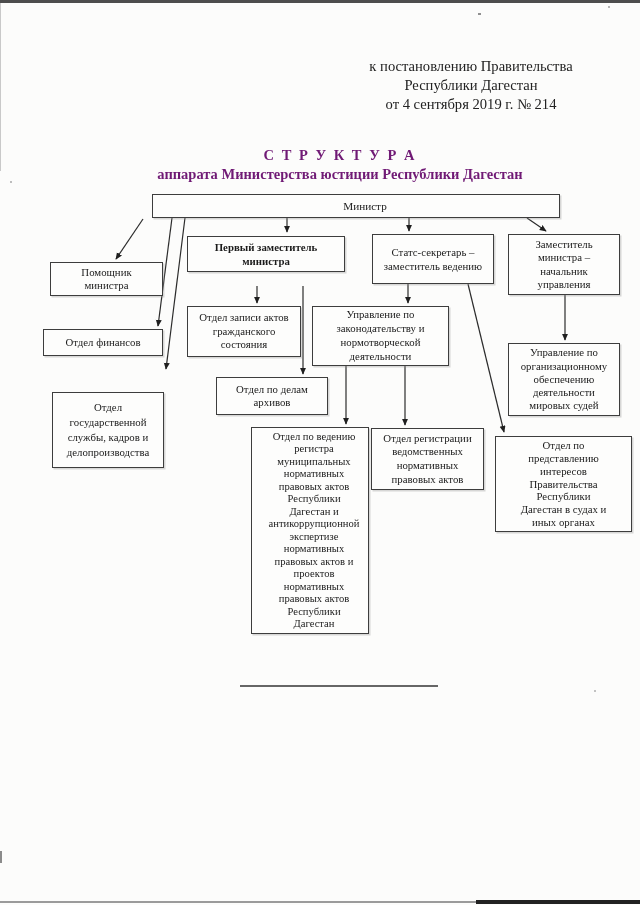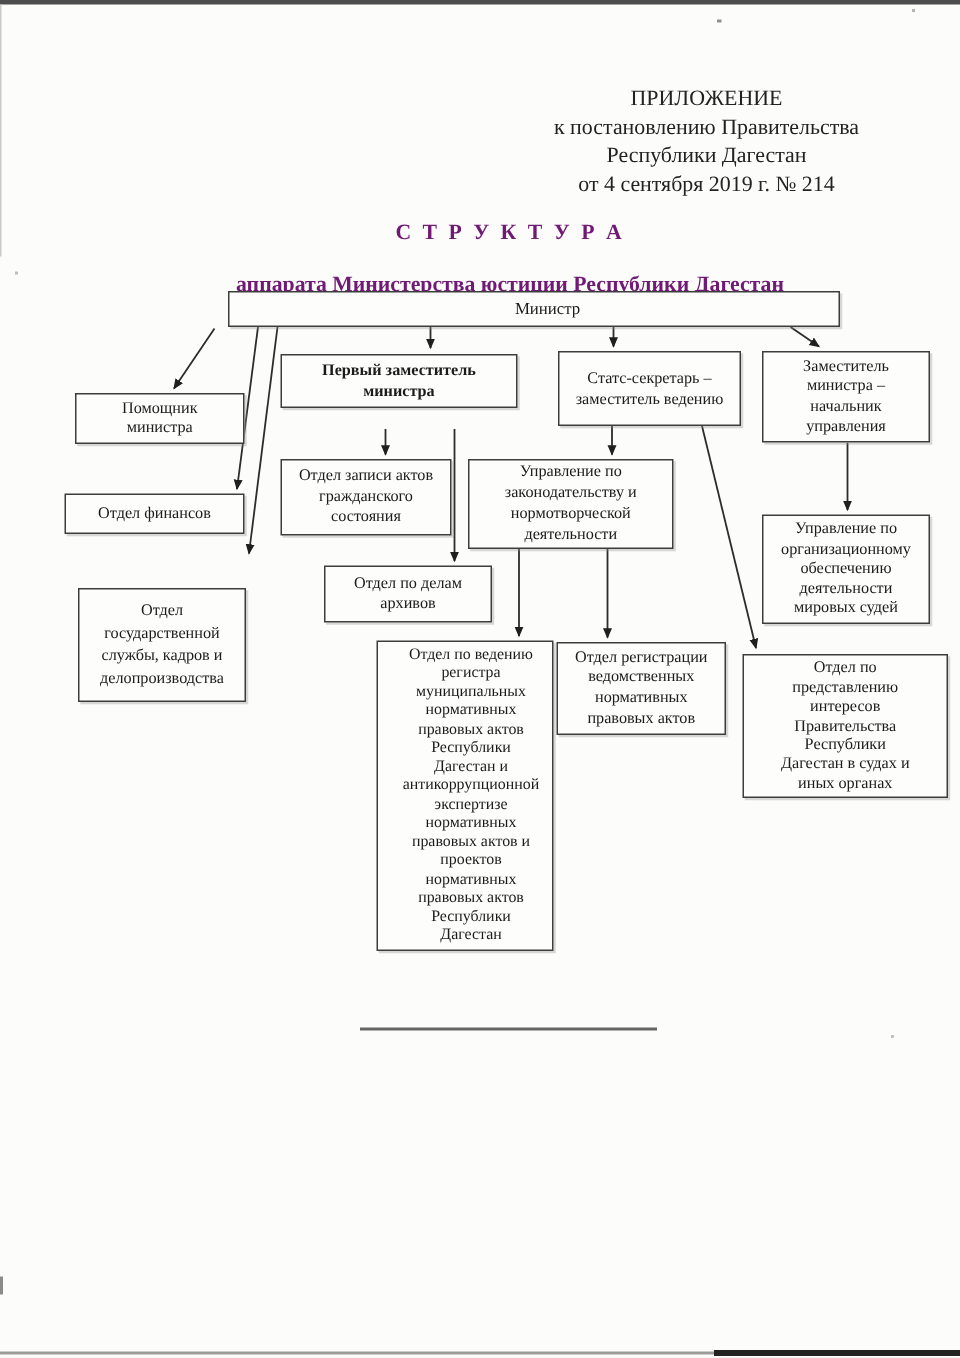--- a/index.html
+++ b/index.html
@@ -13,21 +13,21 @@
   }
   .artifact{position:absolute;}
   .hdr{
     position:absolute;left:358px;top:57px;width:226px;text-align:center;
     font-size:14.6px;line-height:19px;color:#222;
   }
   .ttl{
     position:absolute;left:40px;width:600px;text-align:center;font-weight:bold;color:#701a75;
   }
   .ttl1{top:147px;font-size:14.5px;letter-spacing:2px;}
-  .ttl2{top:166px;font-size:14.5px;margin-top:16px;}
+  .ttl2{top:166px;font-size:14.5px;}
   .orgbox{
     position:absolute;box-sizing:border-box;border:1px solid var(--boxborder);
     background:#fdfdfc;display:flex;align-items:center;justify-content:center;
     text-align:center;white-space:pre-line;font-size:10.8px;line-height:12.7px;
     color:#1b1b1b;padding:1px 2px;
     box-shadow:1.5px 1.5px 0 rgba(145,145,145,.35);
   }
   svg.wires{position:absolute;left:0;top:0;pointer-events:none;}
   svg.wires line{stroke:#2c2c2c;stroke-width:1.2;}
   .rule{position:absolute;left:240px;top:685px;width:198px;height:1.5px;background:#666;}
@@ -41,21 +41,20 @@
   <div class="artifact" style="left:0;top:3px;width:1px;height:168px;background:#c9c9c9;"></div>
   <div class="artifact" style="left:0;top:901px;width:640px;height:2px;background:#9b9b9b;"></div>
   <div class="artifact" style="left:476px;top:899.5px;width:164px;height:4px;background:#222;"></div>
   <div class="artifact" style="left:0;top:851px;width:2px;height:12px;background:#8b8b8b;"></div>
   <div class="artifact" style="left:478px;top:13px;width:3px;height:2px;background:#909090;"></div>
   <div class="artifact" style="left:608px;top:6px;width:2px;height:2px;background:#b5b5b5;"></div>
   <div class="artifact" style="left:10px;top:181px;width:2px;height:2px;background:#bdbdbd;"></div>
   <div class="artifact" style="left:594px;top:690px;width:2px;height:2px;background:#c2c2c2;"></div>
 
   <div class="hdr">
-    <div>ПРИЛОЖЕНИЕ</div>
     <div>к постановлению Правительства</div>
     <div>Республики Дагестан</div>
     <div>от 4 сентября 2019 г. № 214</div>
   </div>
 
   <div class="ttl ttl1">С Т Р У К Т У Р А</div>
   <div class="ttl ttl2">аппарата Министерства юстиции Республики Дагестан</div>
 
   <svg class="wires" width="640" height="905">
     <defs>

